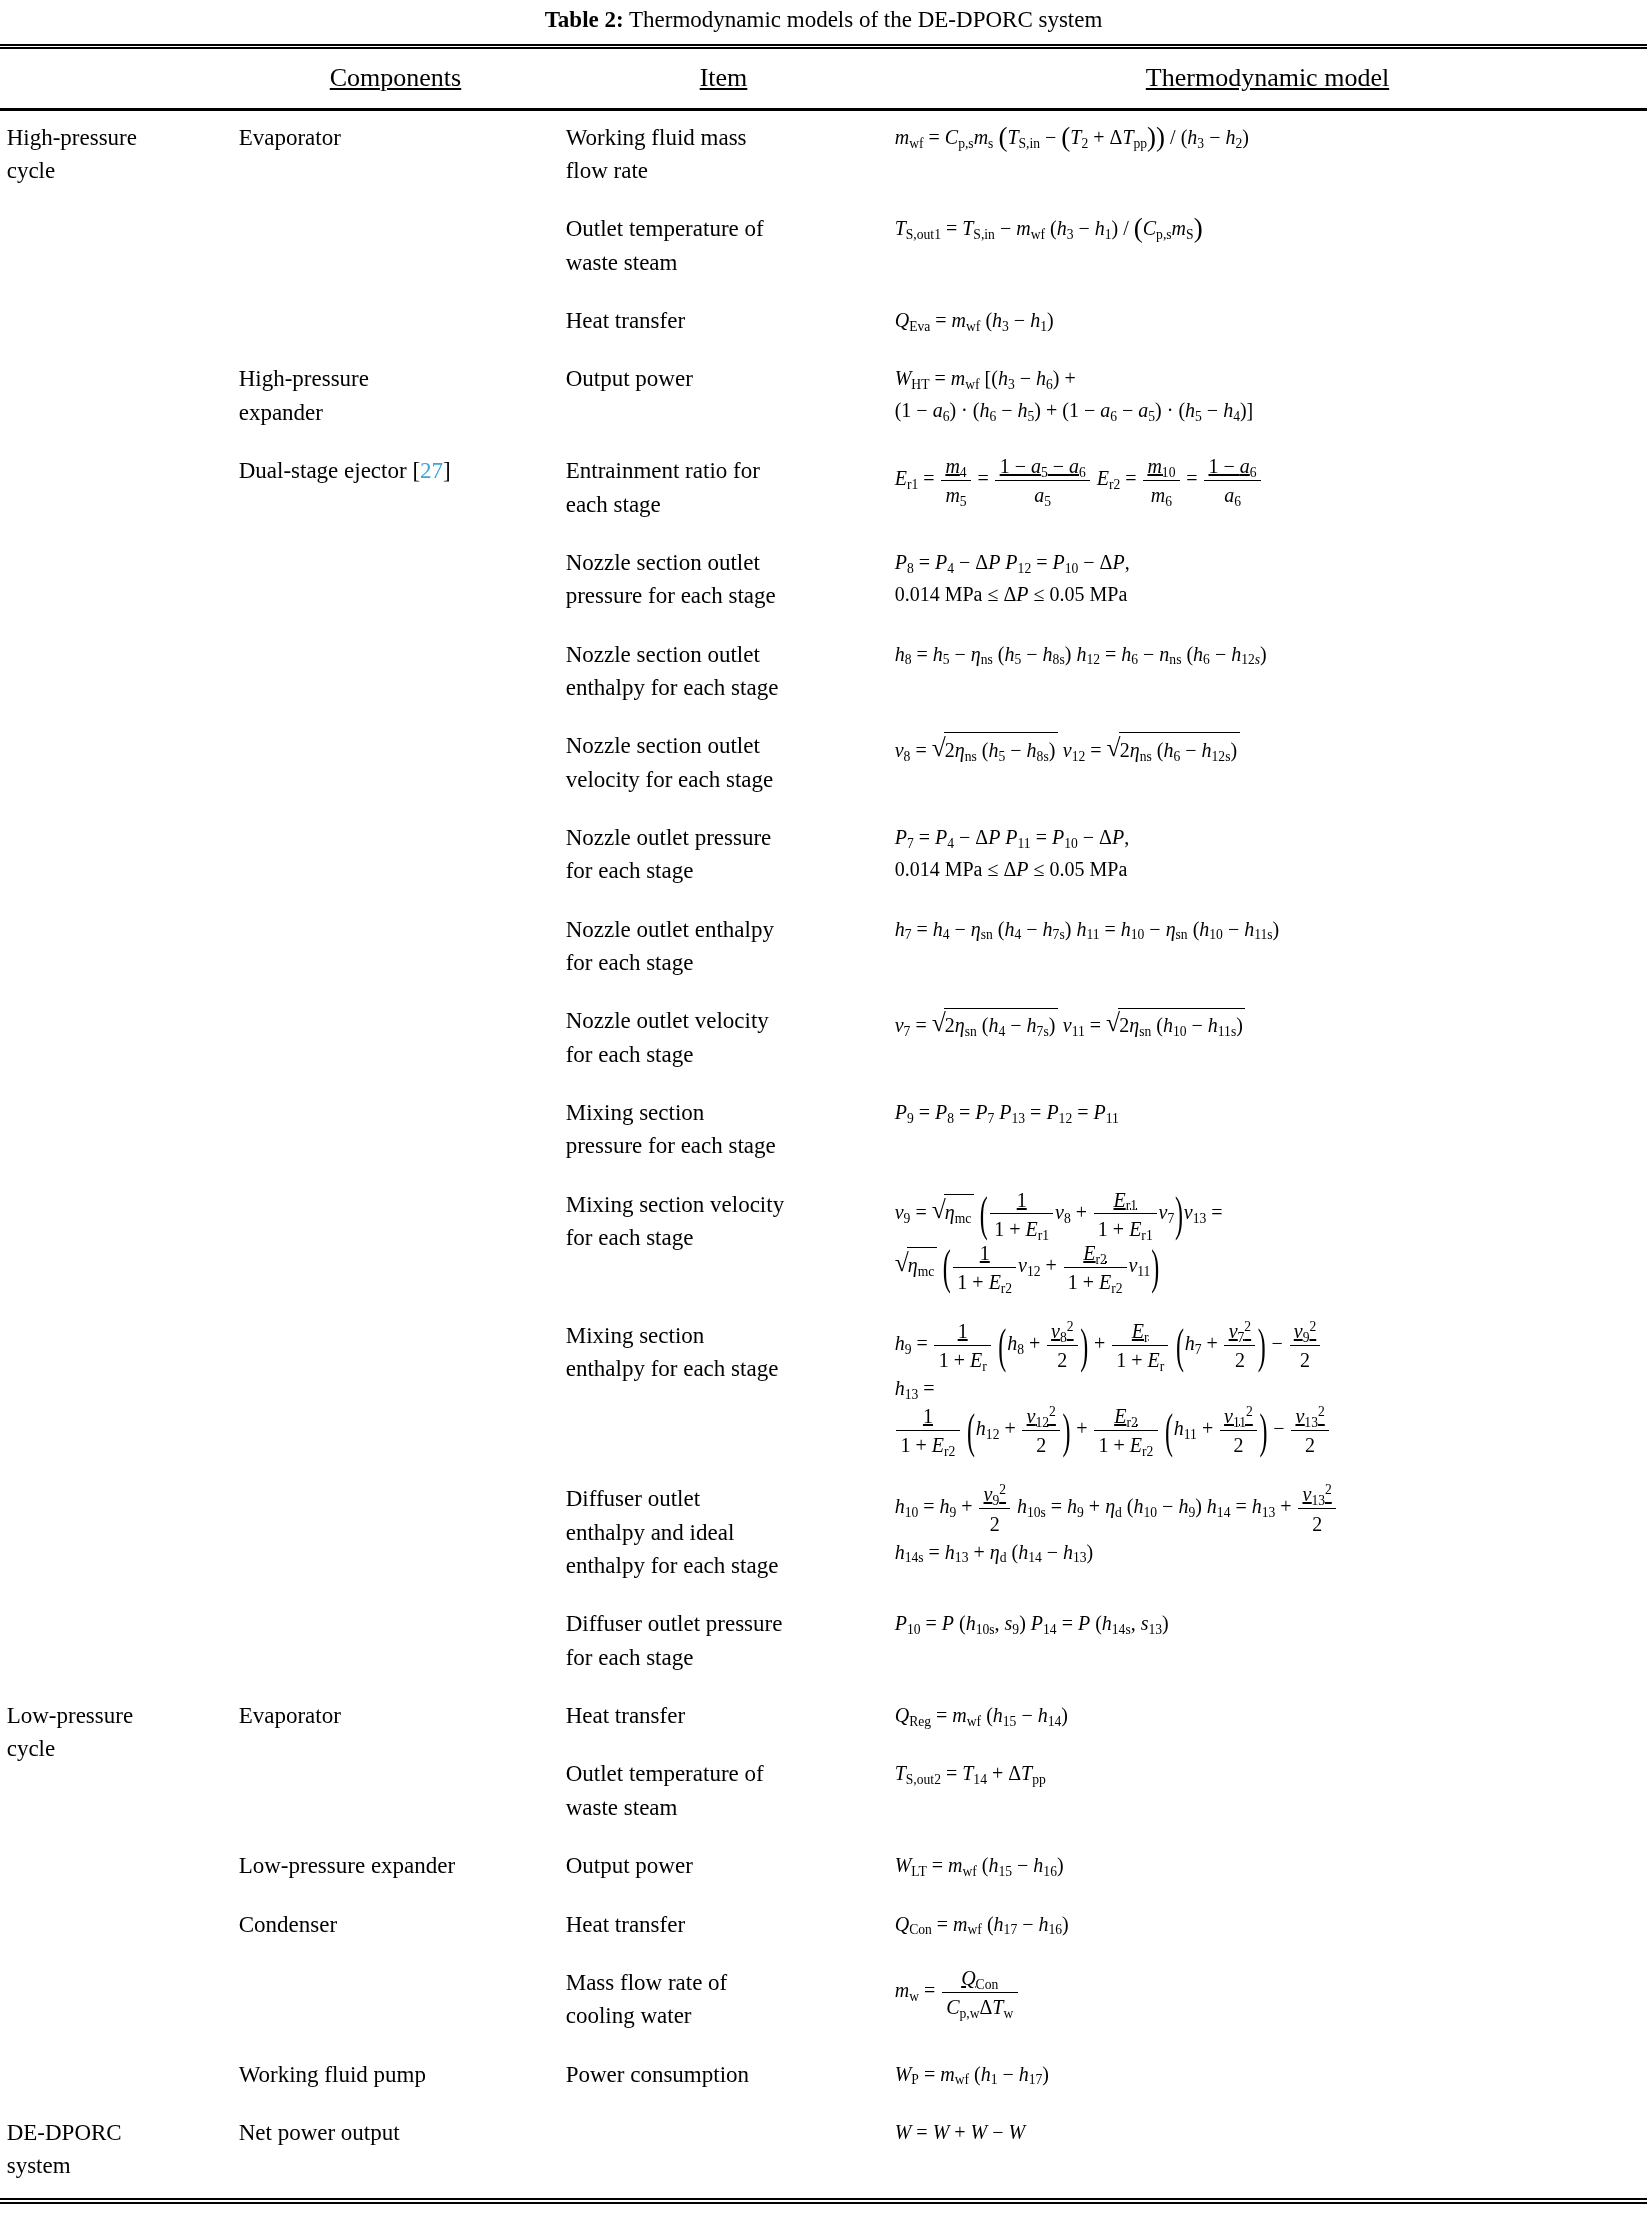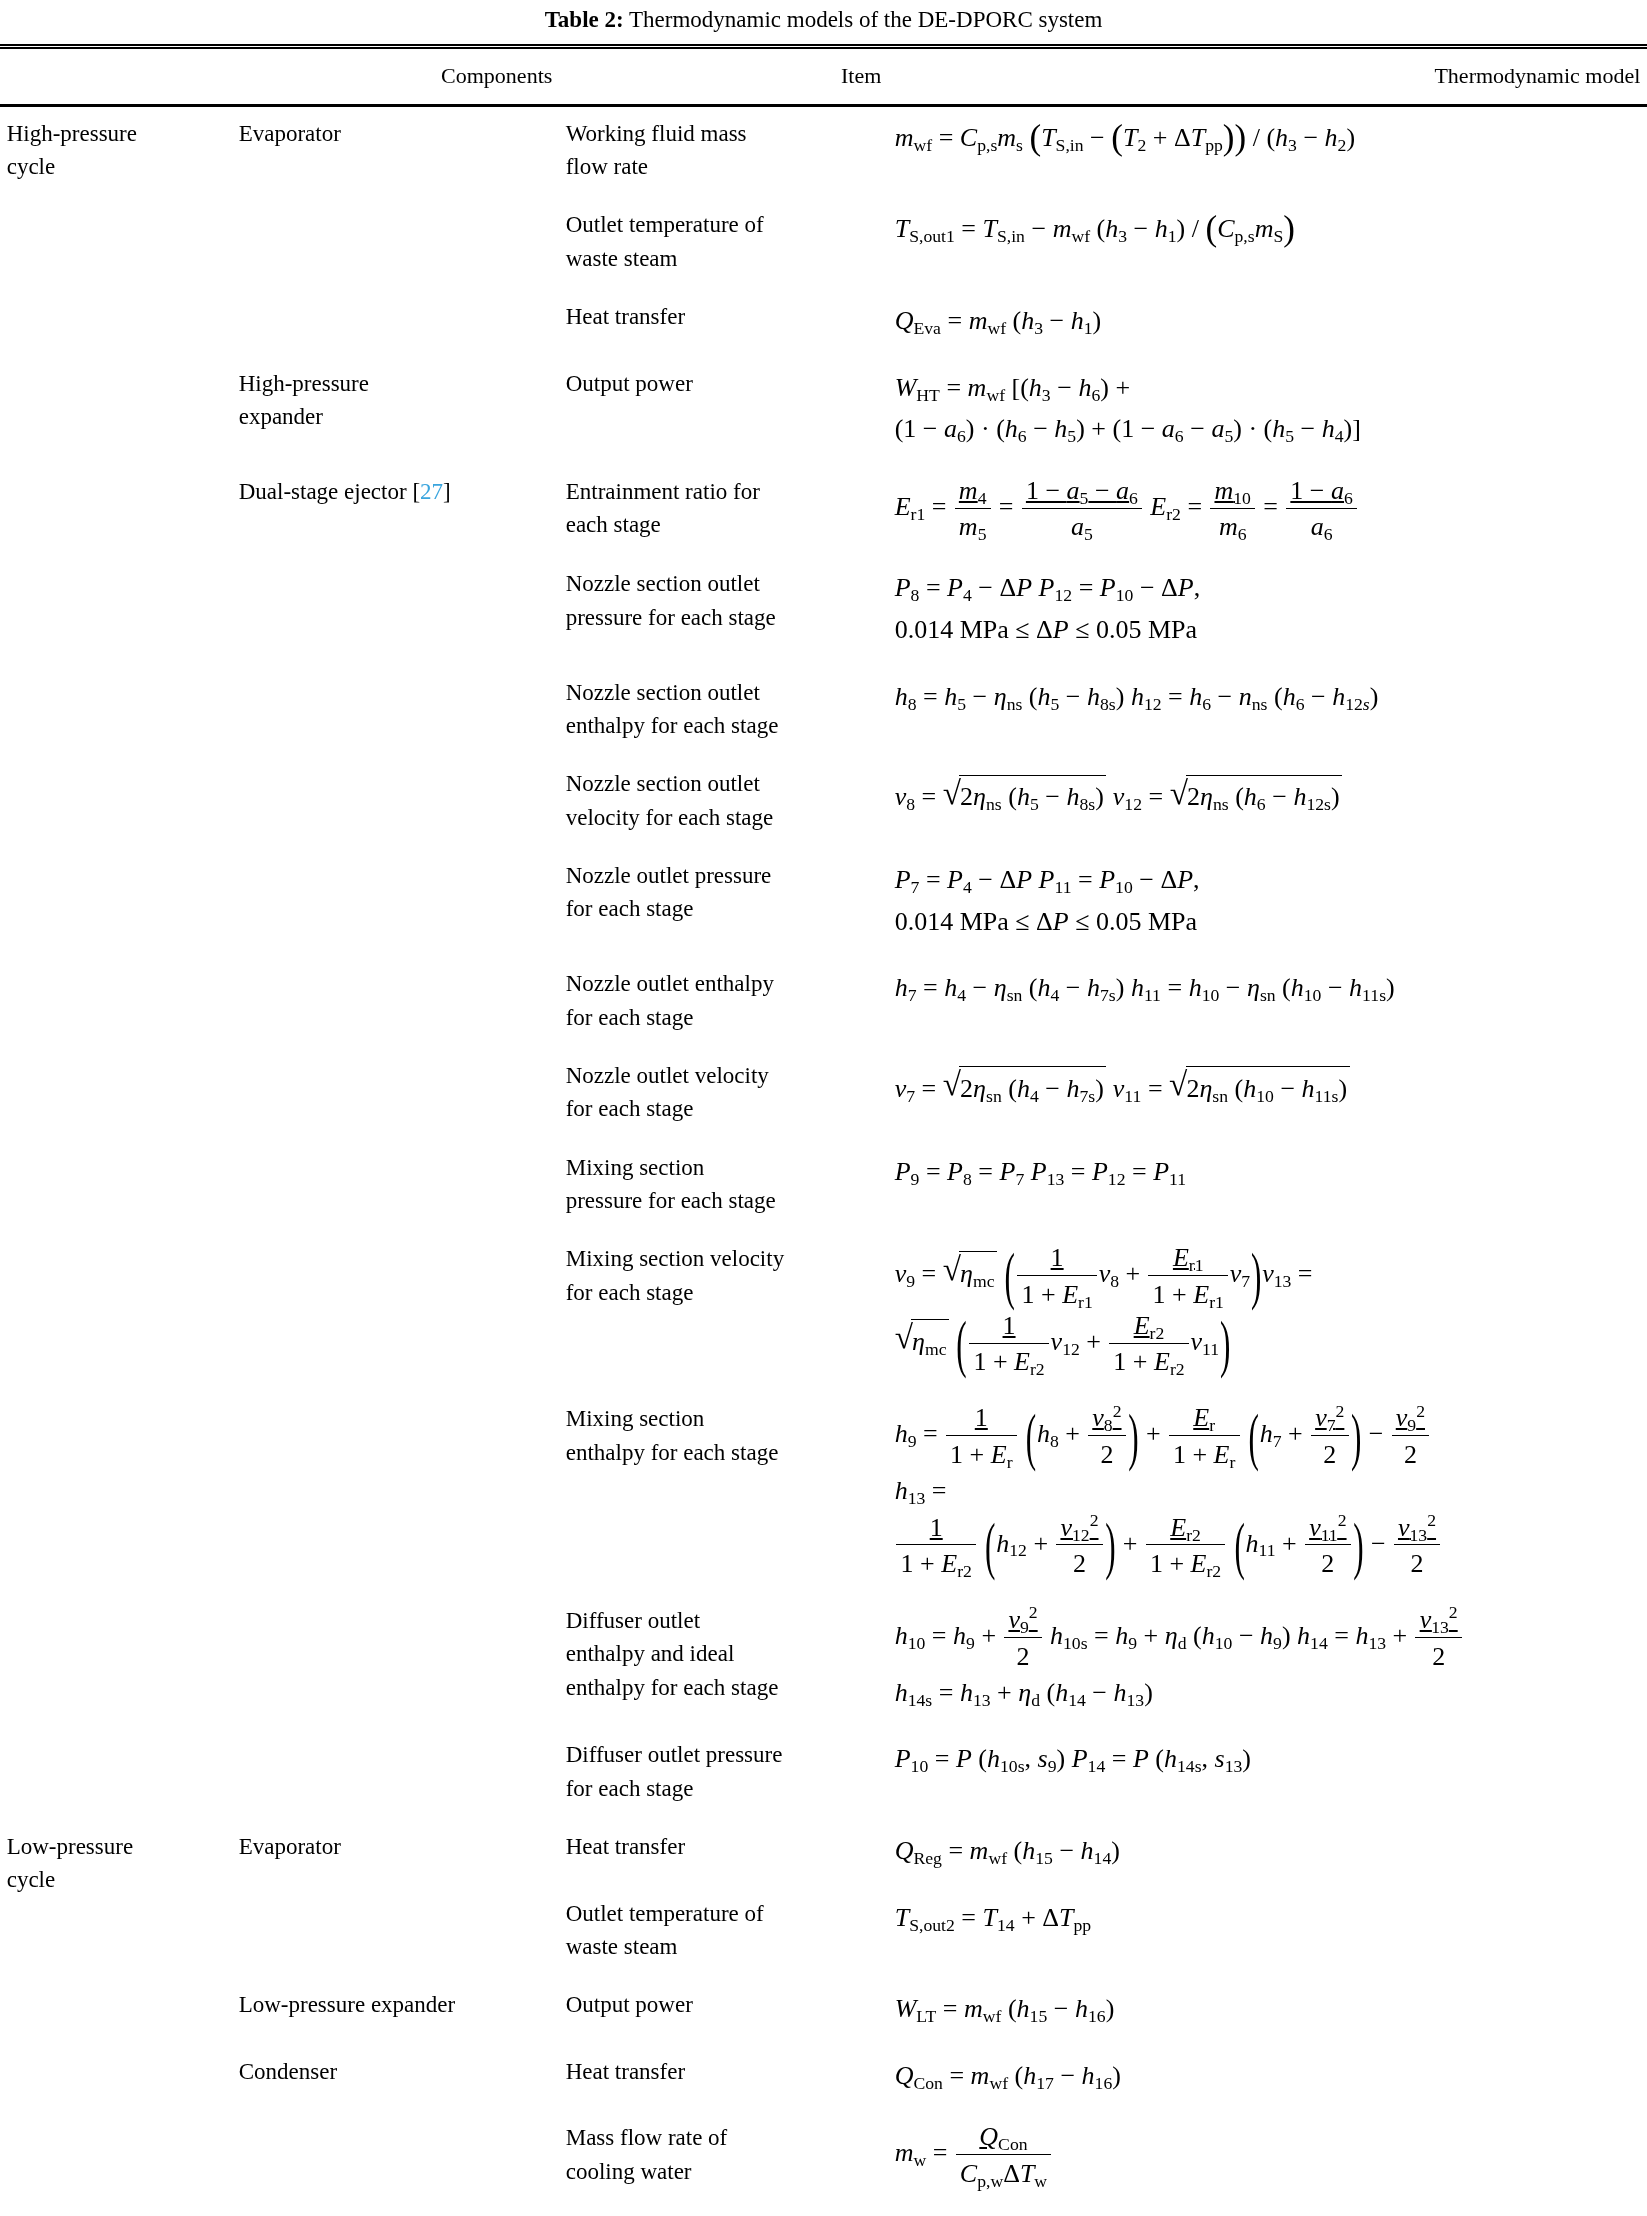--- a/index.html
+++ b/index.html
@@ -4,25 +4,25 @@
 <style>
   html,body{margin:0;padding:0;background:#fff;}
   body{width:1647px;color:#000;font-family:"Liberation Serif","DejaVu Serif",serif;}
   .page{width:1647px;}
 
   .caption{text-align:center;font-size:23px;padding:6.7px 0 11.7px 0;}
   .caption .lbl{font-weight:bold;}
 
   table.tbl{border-collapse:collapse;table-layout:fixed;width:1647px;
             border-top:5.9px double #000;border-bottom:6.7px double #000;}
-  thead th{font-weight:normal;text-align:right;font-size:22px;
-           padding:13.4px 6.7px 15px 6.7px;border-bottom:3.4px solid #000;}
+  thead th{font-weight:normal;text-align:center;font-size:26px;
+           padding:13.4px 6.7px 15px 6.7px;border-bottom:3.4px solid #000;text-decoration:underline;}
   td{vertical-align:top;font-size:23px;line-height:1.45;
      padding:10px 6.7px 15px 6.7px;white-space:pre-line;}
-  td.c-model{white-space:normal;font-size:26px;line-height:1.6;padding-right:3.4px;}
+  td.c-model{white-space:normal;font-size:20px;line-height:1.6;padding-right:3.4px;}
 
   
   .c-model i, .c-model{font-family:"Liberation Serif","DejaVu Serif",serif;}
   .c-model sub{font-size:68%;vertical-align:baseline;position:relative;top:0.28em;line-height:0;}
   .c-model sup{font-size:68%;vertical-align:baseline;position:relative;top:-0.55em;line-height:0;}
   .fr{display:inline-block;vertical-align:middle;text-align:center;padding:0 1.7px;line-height:1.2;}
   .fr .nu{display:block;padding:0 4.2px 1.7px 4.2px;text-decoration:underline;}
   .fr .de{display:block;border-top:1.7px solid #000;padding:2.5px 4.2px 0 4.2px;}
   .sq{display:inline-block;white-space:nowrap;}
   .sq::before{content:"\221A";font-size:1.28em;letter-spacing:-1.7px;position:relative;top:-0.05em;}

